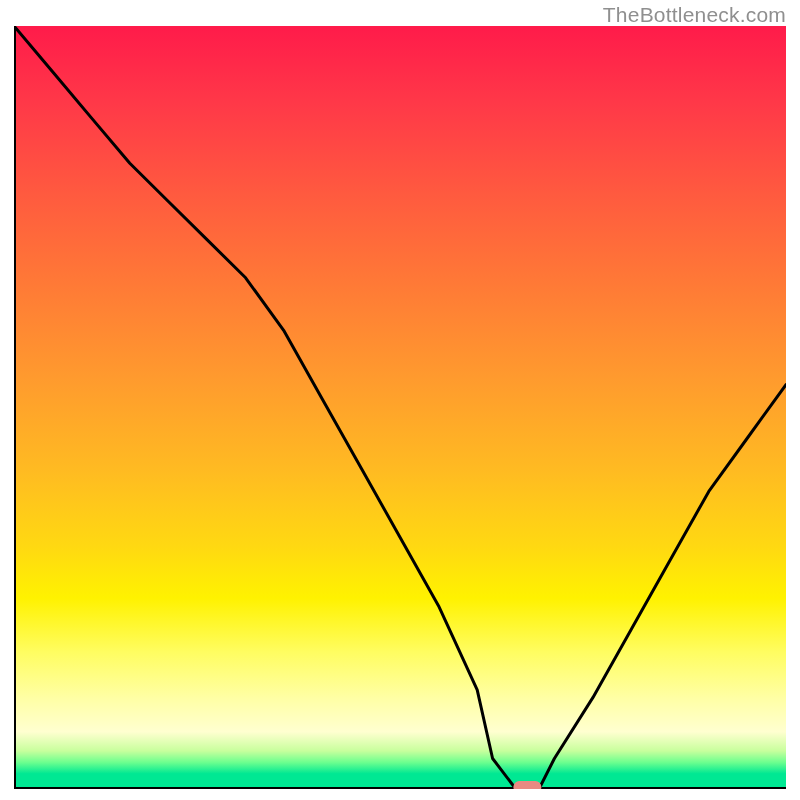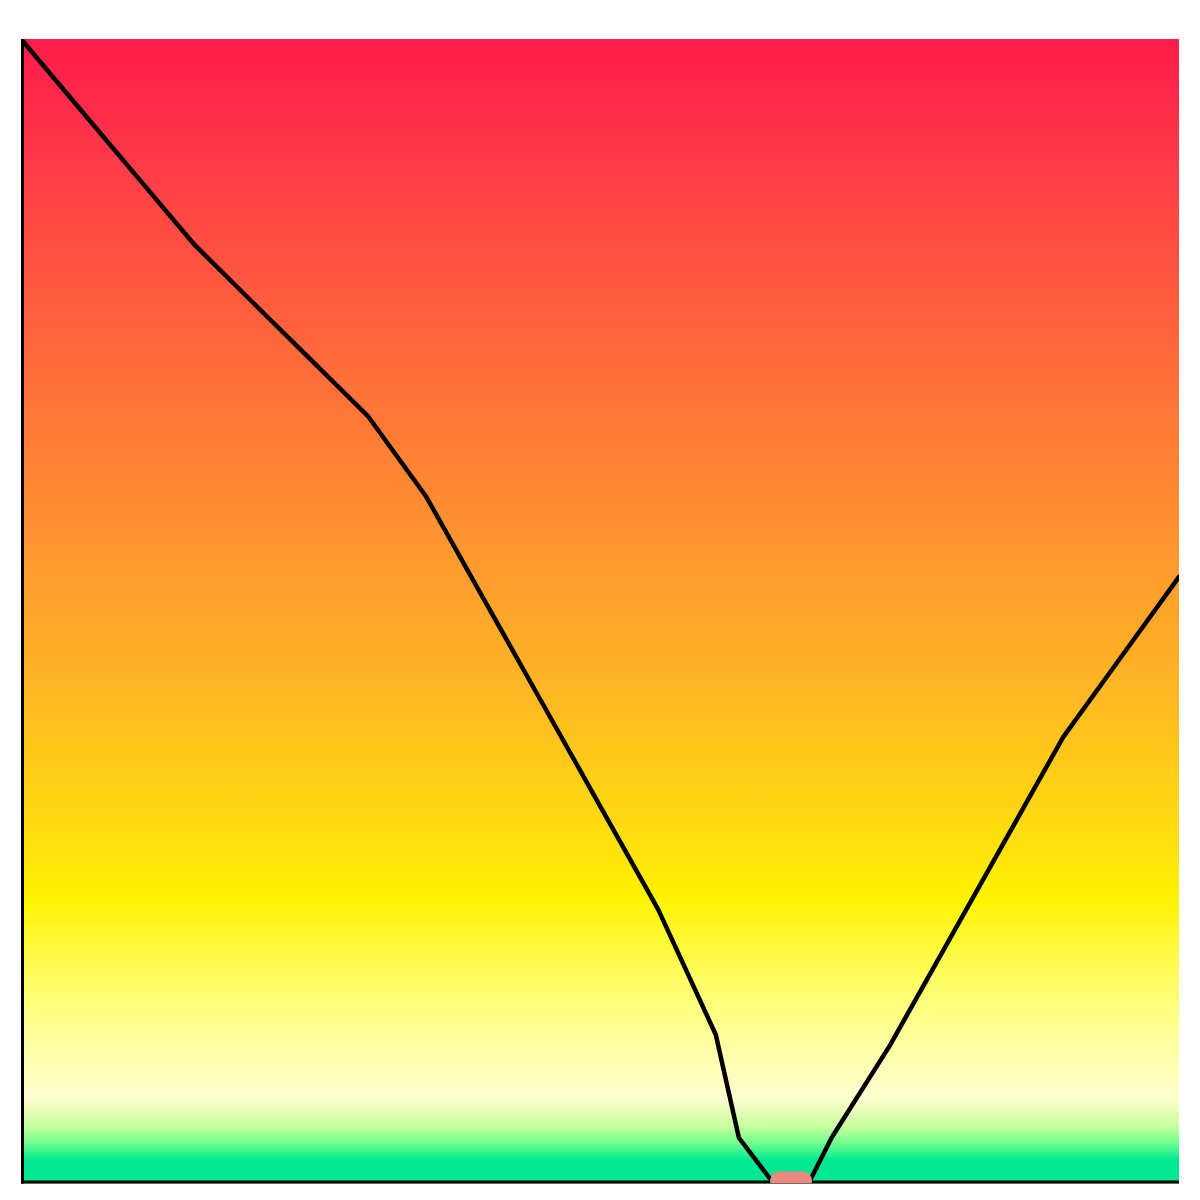--- a/index.html
+++ b/index.html
@@ -84,20 +84,21 @@
     color: #8f8f8f;
     font-size: 21px;
     letter-spacing: 0.2px;
     user-select: none;
   }
 </style>
 </head>
 <body>
 
 <div class="stage">
+  <div class="watermark">TheBottleneck.com</div>
 
   <div class="plot-box"></div>
   <div class="axis-left"></div>
   <div class="axis-bottom"></div>
 
   <svg class="curve-svg" viewBox="0 0 772 763" preserveAspectRatio="none">
     <path class="curve-path" d="M0.0 0.0 L38.6 45.8 L77.2 91.6 L115.8 137.3 L154.4 175.5 L193.0 213.6 L231.6 251.8 L270.2 305.2 L308.8 373.9 L347.4 442.5 L386.0 511.2 L424.6 579.9 L463.2 663.8 L478.6 732.5 L501.8 763.0 L525.0 763.0 L540.4 732.5 L579.0 671.4 L617.6 602.8 L656.2 534.1 L694.8 465.4 L733.4 412.0 L772.0 358.6"></path>
     <rect class="min-marker" rx="6" ry="6" height="12" x="499.4" y="755.0" width="28"></rect>
   </svg>
 </div>

